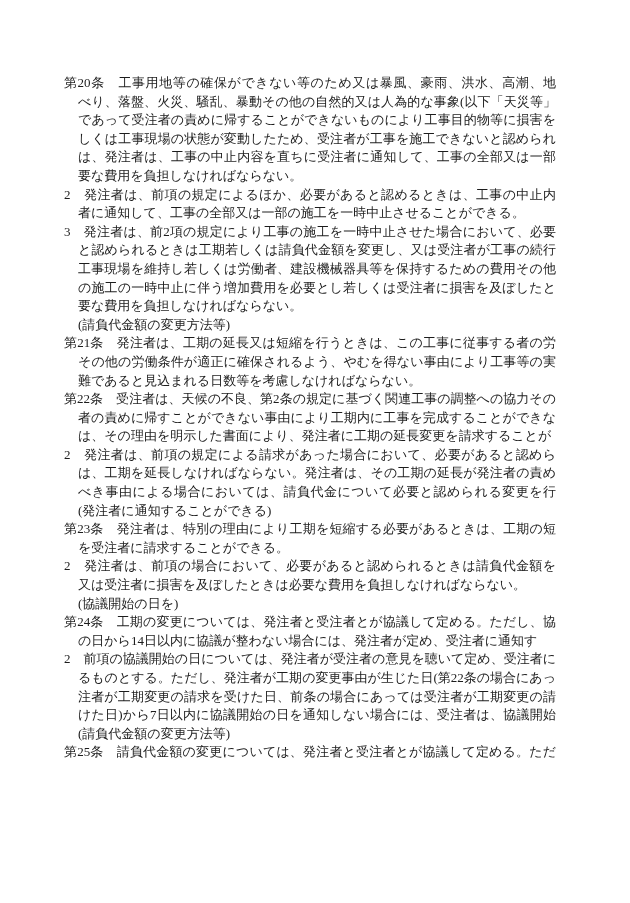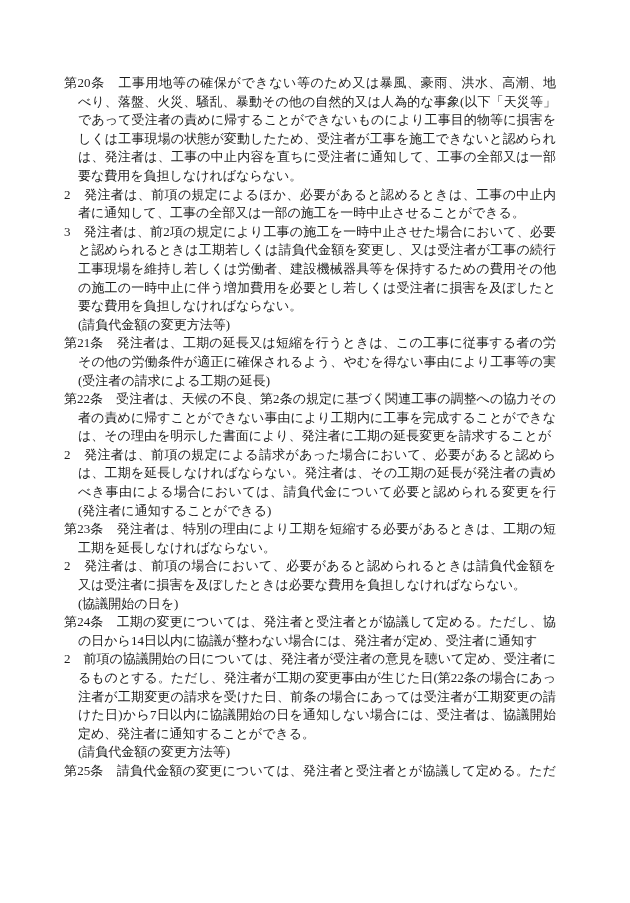--- a/index.html
+++ b/index.html
@@ -54,36 +54,35 @@
       <div class="doc-line fill">2　発注者は、前項の規定によるほか、必要があると認めるときは、工事の中止内容を受注</div>
       <div class="doc-line indent">者に通知して、工事の全部又は一部の施工を一時中止させることができる。</div>
       <div class="doc-line fill">3　発注者は、前2項の規定により工事の施工を一時中止させた場合において、必要がある</div>
       <div class="doc-line indent fill">と認められるときは工期若しくは請負代金額を変更し、又は受注者が工事の続行に備え</div>
       <div class="doc-line indent fill">工事現場を維持し若しくは労働者、建設機械器具等を保持するための費用その他の工事</div>
       <div class="doc-line indent fill">の施工の一時中止に伴う増加費用を必要とし若しくは受注者に損害を及ぼしたときは必</div>
       <div class="doc-line indent">要な費用を負担しなければならない。</div>
       <div class="doc-line indent">(請負代金額の変更方法等)</div>
       <div class="doc-line fill">第21条　発注者は、工期の延長又は短縮を行うときは、この工事に従事する者の労働時間</div>
       <div class="doc-line indent fill">その他の労働条件が適正に確保されるよう、やむを得ない事由により工事等の実施が困</div>
-      <div class="doc-line indent">(受注者の請求による工期の延長)</div>
+      <div class="doc-line indent">難であると見込まれる日数等を考慮しなければならない。</div>
       <div class="doc-line fill">第22条　受注者は、天候の不良、第2条の規定に基づく関連工事の調整への協力その他受注</div>
       <div class="doc-line indent fill">者の責めに帰すことができない事由により工期内に工事を完成することができないとき</div>
       <div class="doc-line indent">は、その理由を明示した書面により、発注者に工期の延長変更を請求することができる。</div>
       <div class="doc-line fill">2　発注者は、前項の規定による請求があった場合において、必要があると認められるとき</div>
       <div class="doc-line indent fill">は、工期を延長しなければならない。発注者は、その工期の延長が発注者の責めに帰す</div>
       <div class="doc-line indent fill">べき事由による場合においては、請負代金について必要と認められる変更を行い、又は</div>
       <div class="doc-line indent">(発注者に通知することができる)</div>
       <div class="doc-line fill">第23条　発注者は、特別の理由により工期を短縮する必要があるときは、工期の短縮変更</div>
-      <div class="doc-line indent">工期を延長しなければならない。</div>
+      <div class="doc-line indent">を受注者に請求することができる。</div>
       <div class="doc-line fill">2　発注者は、前項の場合において、必要があると認められるときは請負代金額を変更し、</div>
       <div class="doc-line indent">又は受注者に損害を及ぼしたときは必要な費用を負担しなければならない。</div>
       <div class="doc-line indent">(協議開始の日を)</div>
       <div class="doc-line fill">第24条　工期の変更については、発注者と受注者とが協議して定める。ただし、協議開始</div>
       <div class="doc-line indent">の日から14日以内に協議が整わない場合には、発注者が定め、受注者に通知する。</div>
       <div class="doc-line fill">2　前項の協議開始の日については、発注者が受注者の意見を聴いて定め、受注者に通知す</div>
       <div class="doc-line indent fill">るものとする。ただし、発注者が工期の変更事由が生じた日(第22条の場合にあっては発</div>
       <div class="doc-line indent fill">注者が工期変更の請求を受けた日、前条の場合にあっては受注者が工期変更の請求を受</div>
       <div class="doc-line indent fill">けた日)から7日以内に協議開始の日を通知しない場合には、受注者は、協議開始の日を</div>
-      <div class="doc-line indent">定め、発注者に通知することができる。</div>
       <div class="doc-line indent">(請負代金額の変更方法等)</div>
       <div class="doc-line fill">第25条　請負代金額の変更については、発注者と受注者とが協議して定める。ただし、協</div>
     </div>
 </div>
 
 </body></html>

